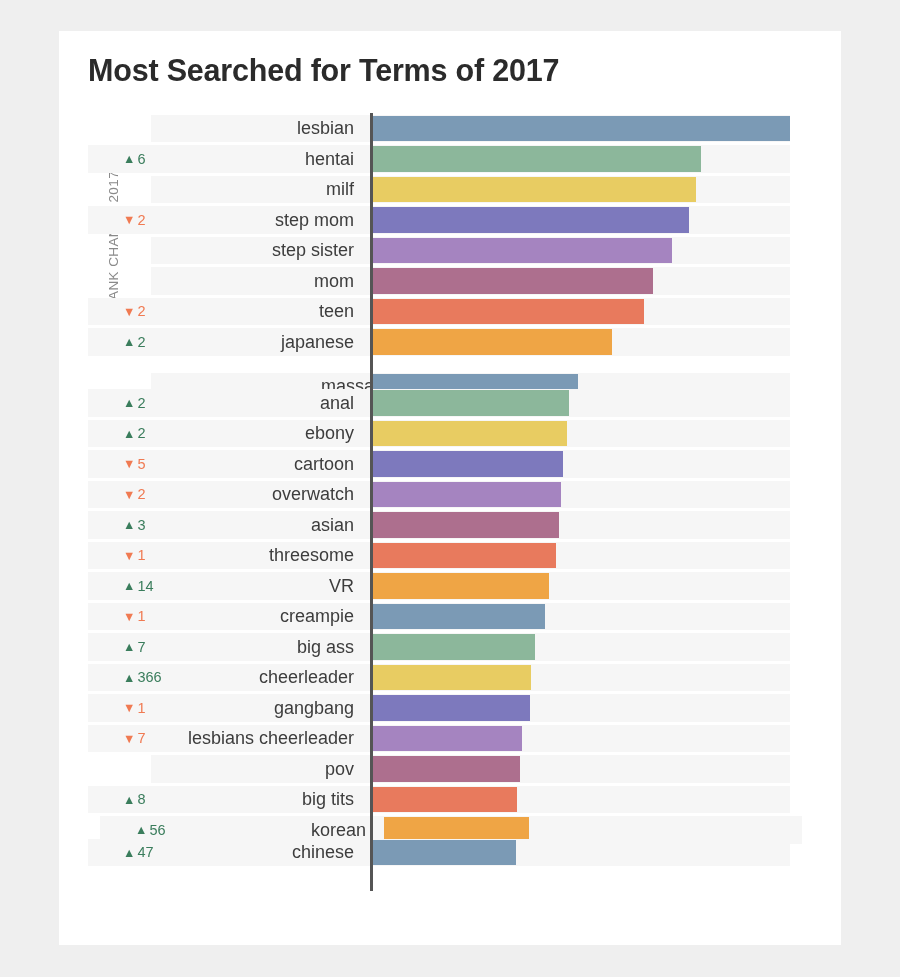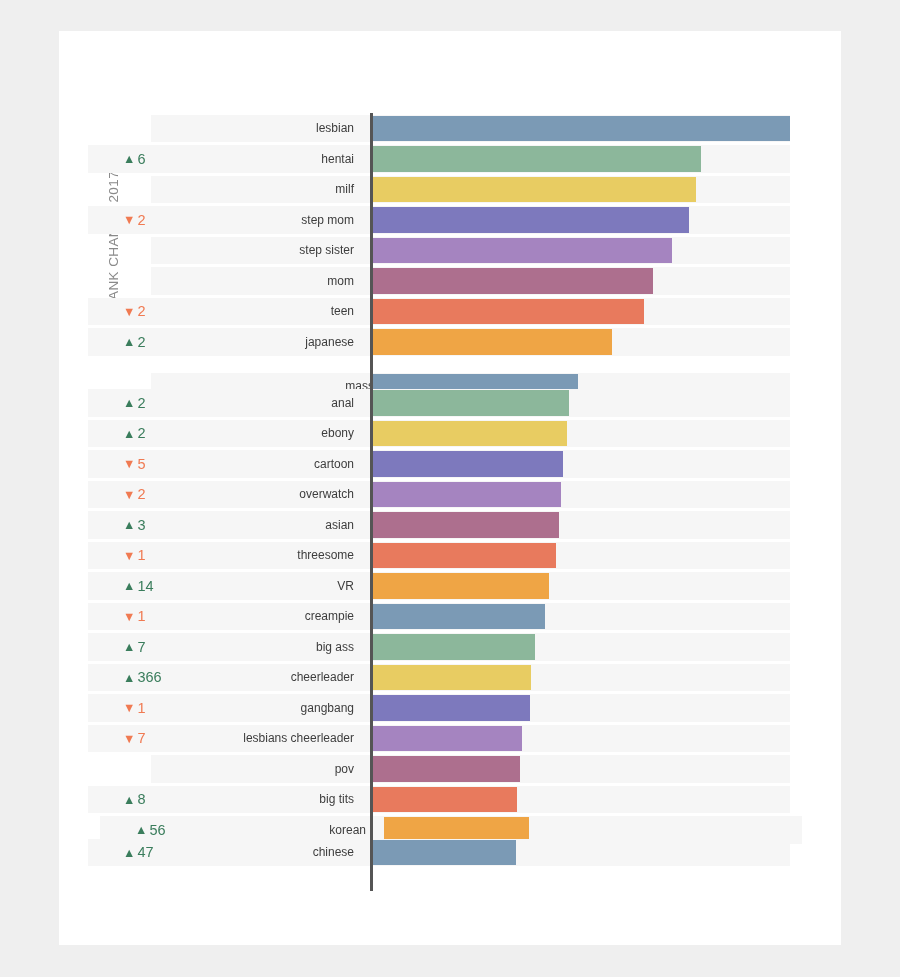--- a/index.html
+++ b/index.html
@@ -90,21 +90,21 @@
     top: -0.5px;
     margin-right: 2px;
   }
   .rank-up { color: #3a7d5c; }
   .rank-down { color: #f07a52; }
   .term-label {
     position: absolute;
     right: 487px;
     top: 50%;
     transform: translateY(-50%);
-    font-size: 12px;
+    font-size: 18px;
     color: #3d3d3d;
     white-space: nowrap;
     line-height: 1;
   }
   .bar {
     position: absolute;
     left: 313px;
     top: 2.5px;
     height: 25.5px;
   }
@@ -114,20 +114,21 @@
     top: 0px;
     width: 2.5px;
     height: 778px;
     background: #555555;
   }
 </style>
 </head>
 <body>
 
 <div id="card">
+  <div id="chart-title">Most Searched for Terms of 2017</div>
   <div id="plot">
     <div id="axis-title">RANK CHANGE 2017</div>
     <div id="rows">
         <div class="row" style="top: 0px;">
           <div class="row-track"></div>
           <div class="rank-zone"></div>
           <div class="term-label">lesbian</div>
           <div class="bar" style="width: 418px; background: rgb(123, 154, 181);"></div>
         </div>
         <div class="row zebra" style="top: 30.5px;">

